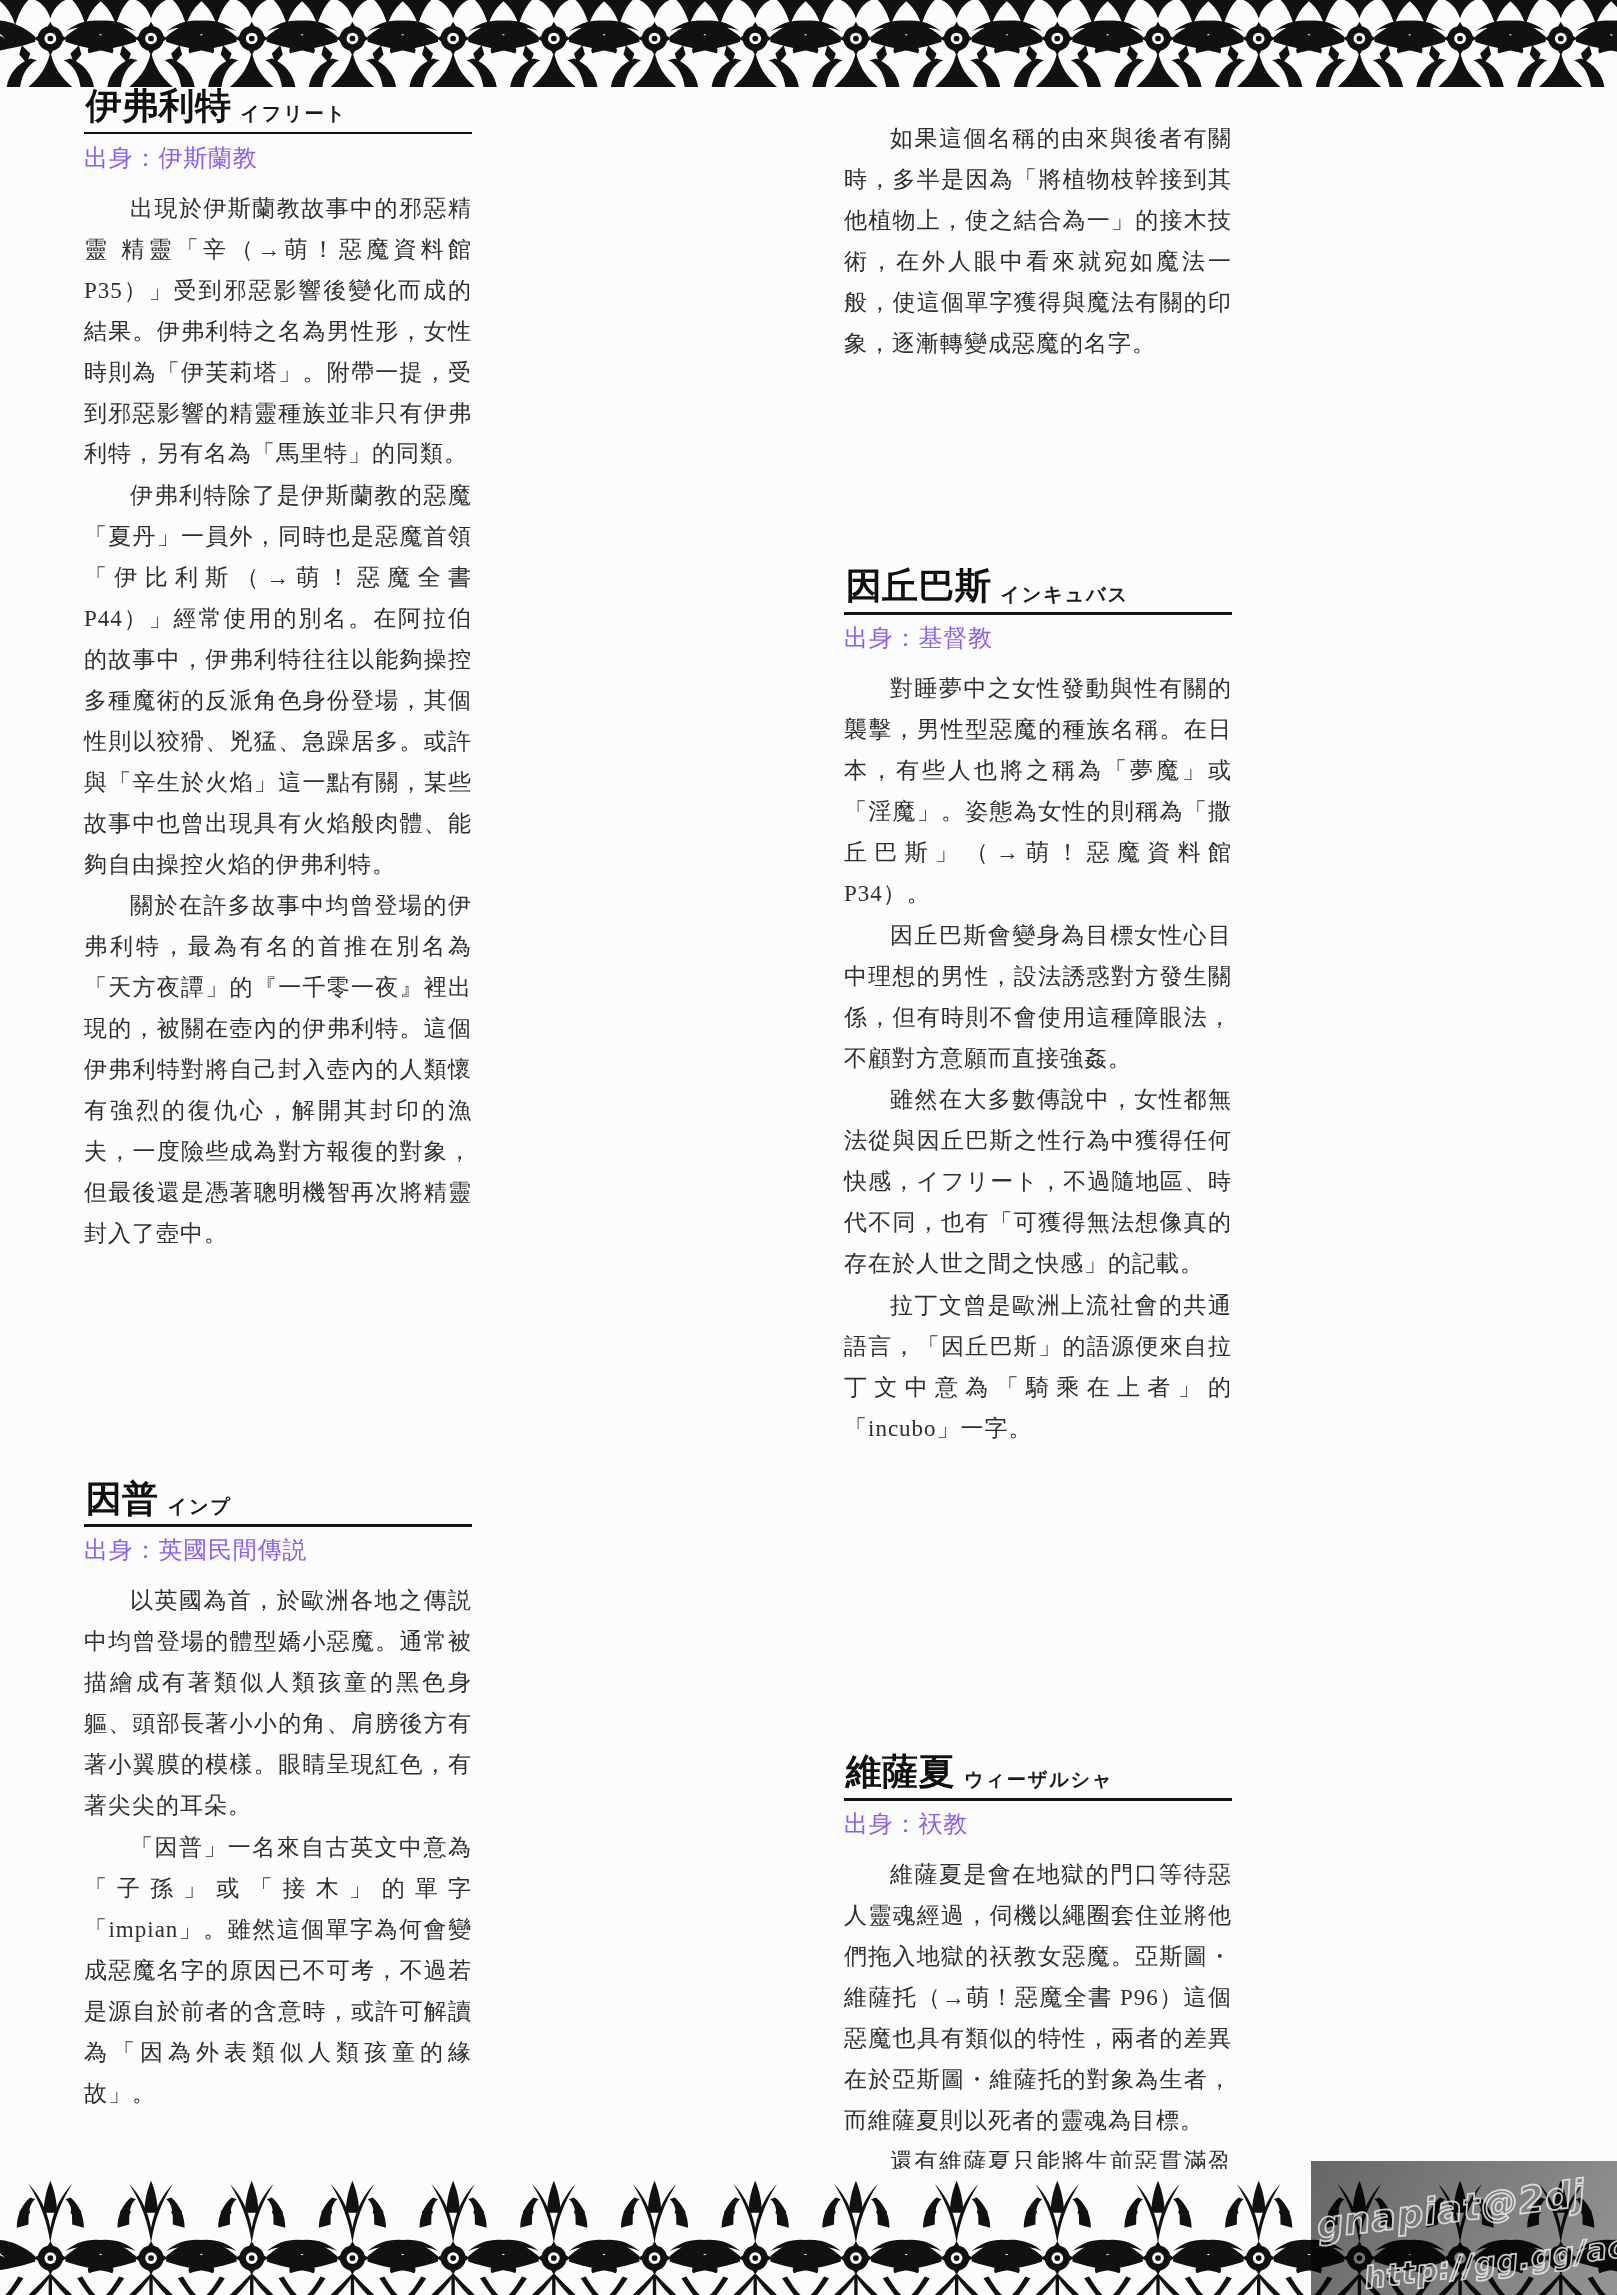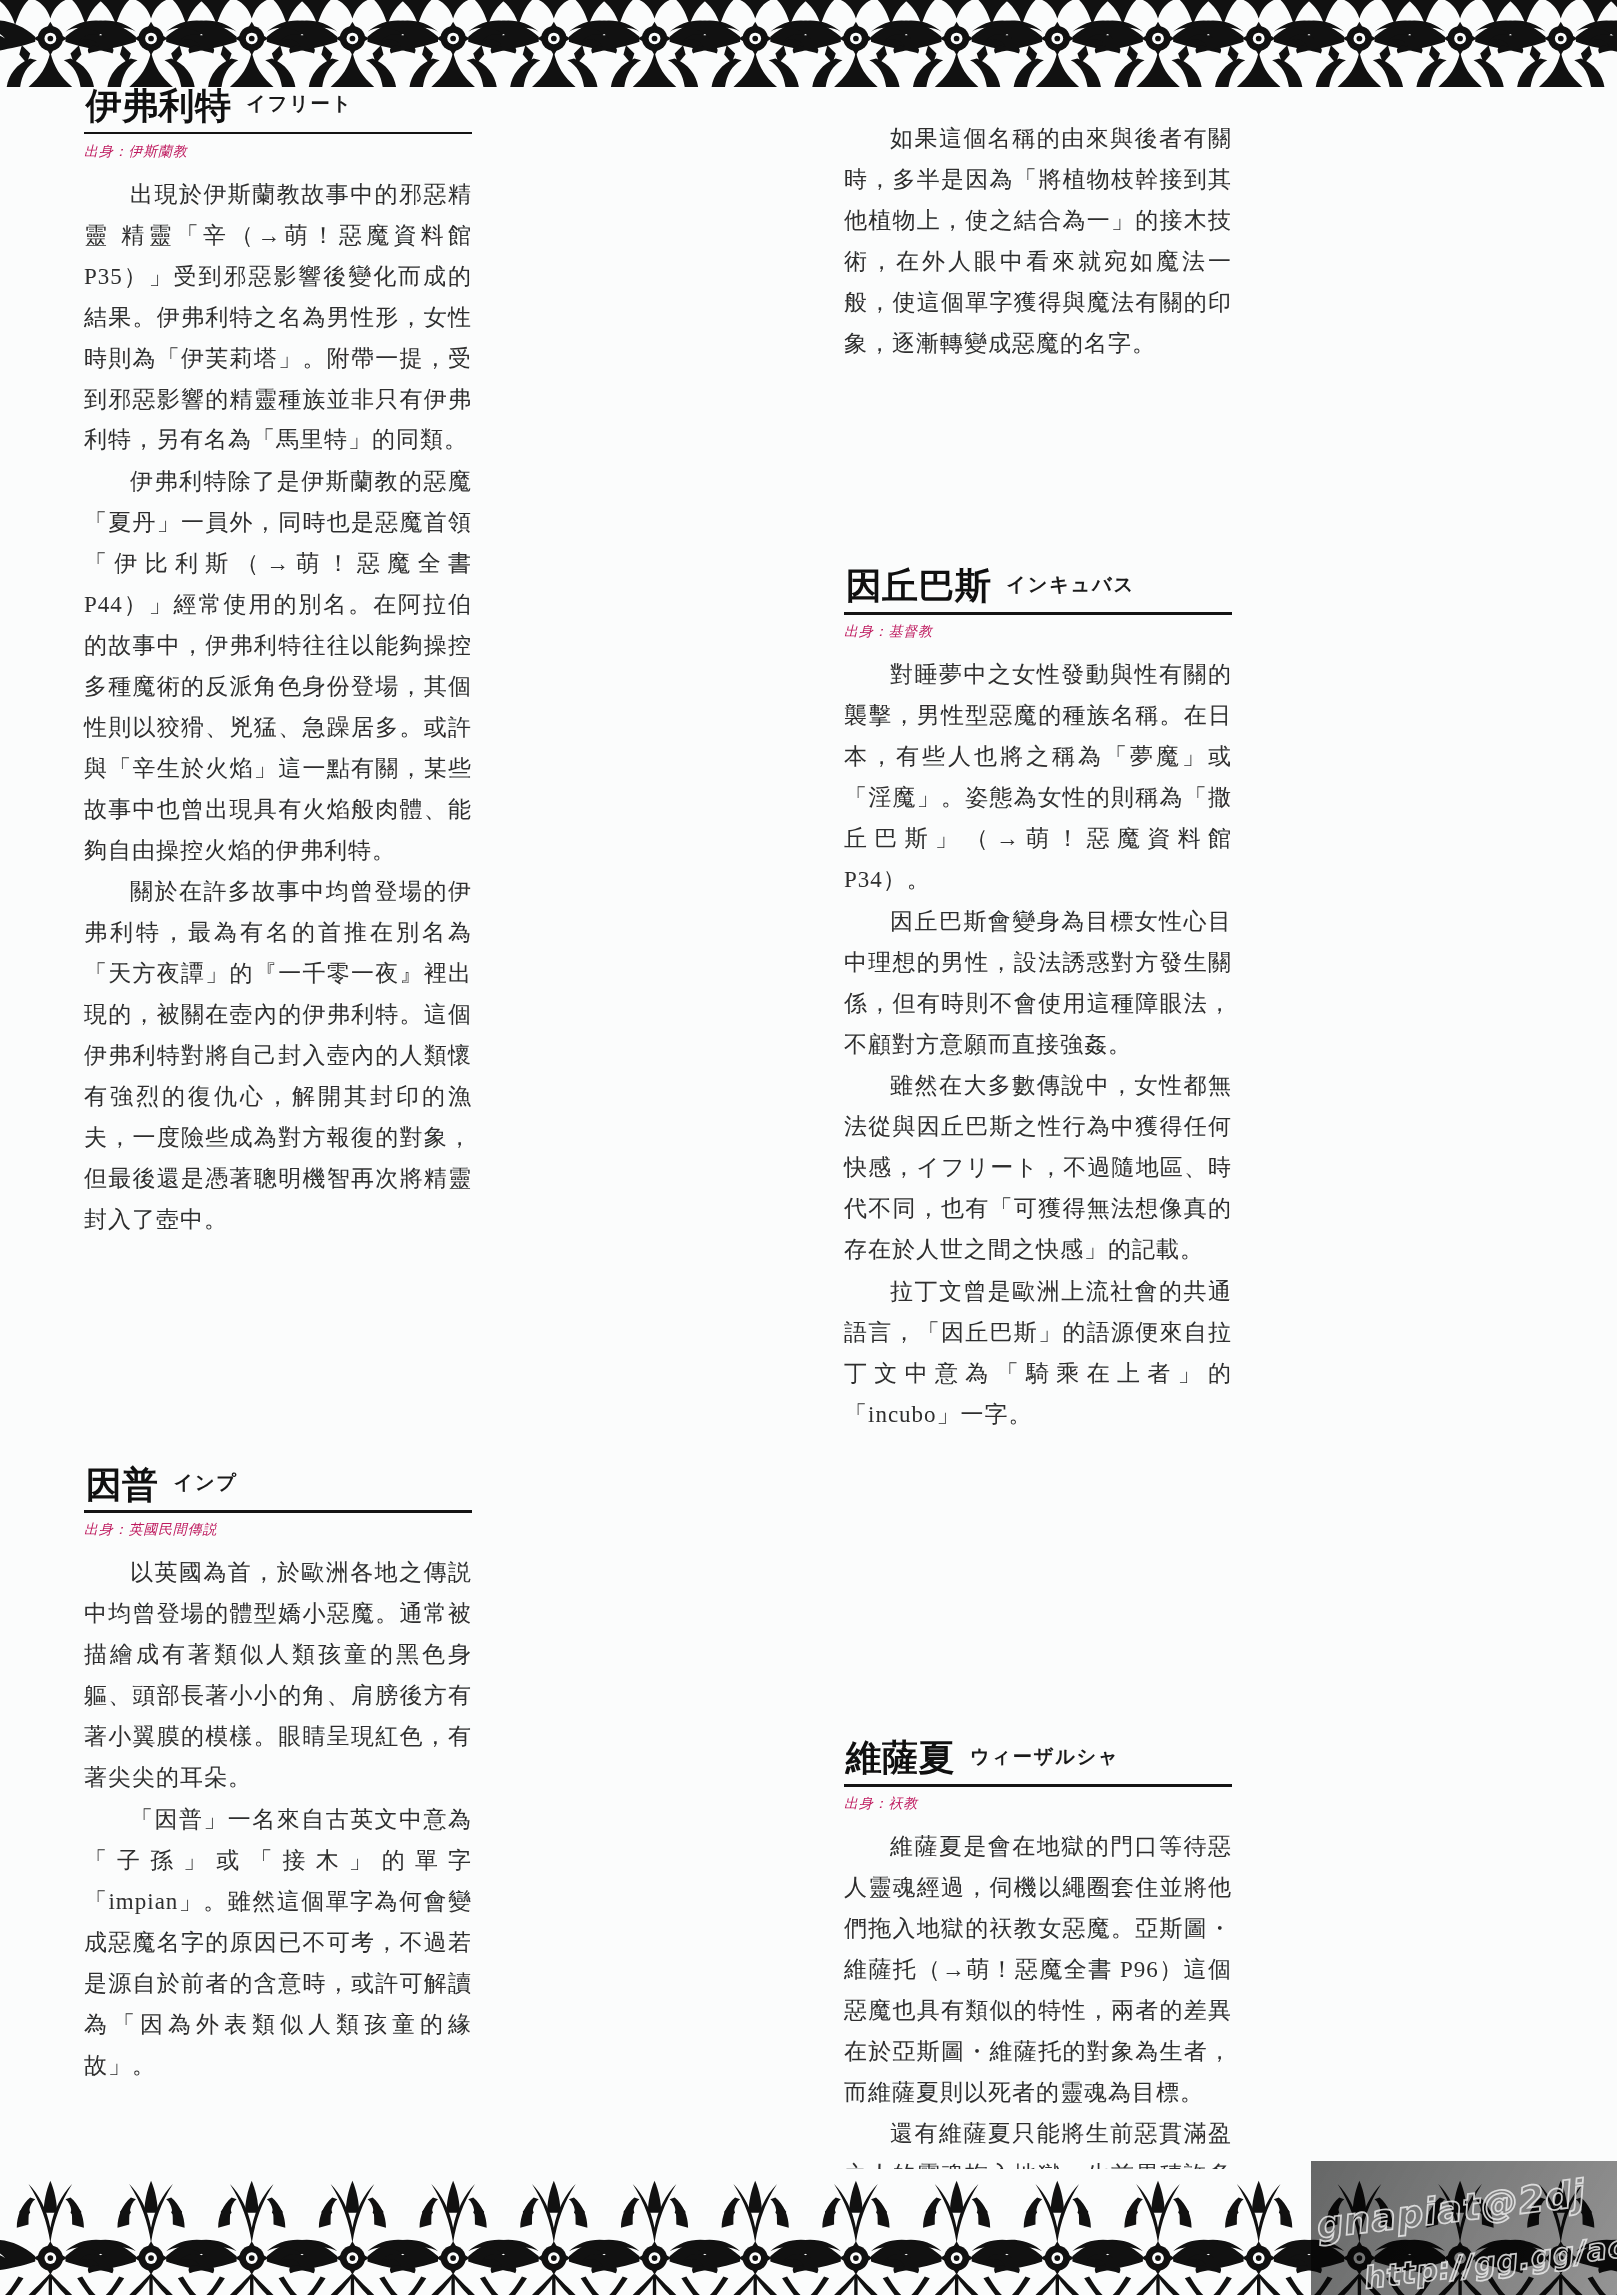--- a/index.html
+++ b/index.html
@@ -55,22 +55,22 @@
     width: 388px;
   }
   .col-left  { left: 84px; }
   .col-right { left: 844px; margin-top: 32px; }
 
   
   .article { margin-bottom: 0; }
 
   .art-head {
     display: flex;
-    align-items: center;
-    gap: 15px;
+    align-items: flex-end;
+    gap: 9px;
     padding-left: 1.7px;
   }
   .art-title {
     font-family: "DejaVu Sans", "Liberation Sans", sans-serif;
     font-weight: 700;
     font-size: 36px;
     line-height: 1.08;
     letter-spacing: 0.4px;
     color: #101010;
     white-space: nowrap;
@@ -87,26 +87,25 @@
     white-space: nowrap;
   }
   .art-rule {
     height: 2.5px;
     background: #141414;
     margin-top: 5.9px;
     margin-bottom: 7.6px;
     width: 100%;
   }
   .art-origin {
-    font-size: 14px;
+    font-size: 24px;
     line-height: 1.4;
-    color: #be185d;
+    color: #8b5cf6;
     letter-spacing: 0.8px;
     margin-bottom: 13.4px;
-    font-style: italic;
   }
 
   .art-body p {
     margin: 0 0 0.8px 0;
     font-size: 23px;
     line-height: 1.78;
     color: #2e2e2e;
     letter-spacing: 1px;
     text-align: justify;
     text-indent: 2em;

